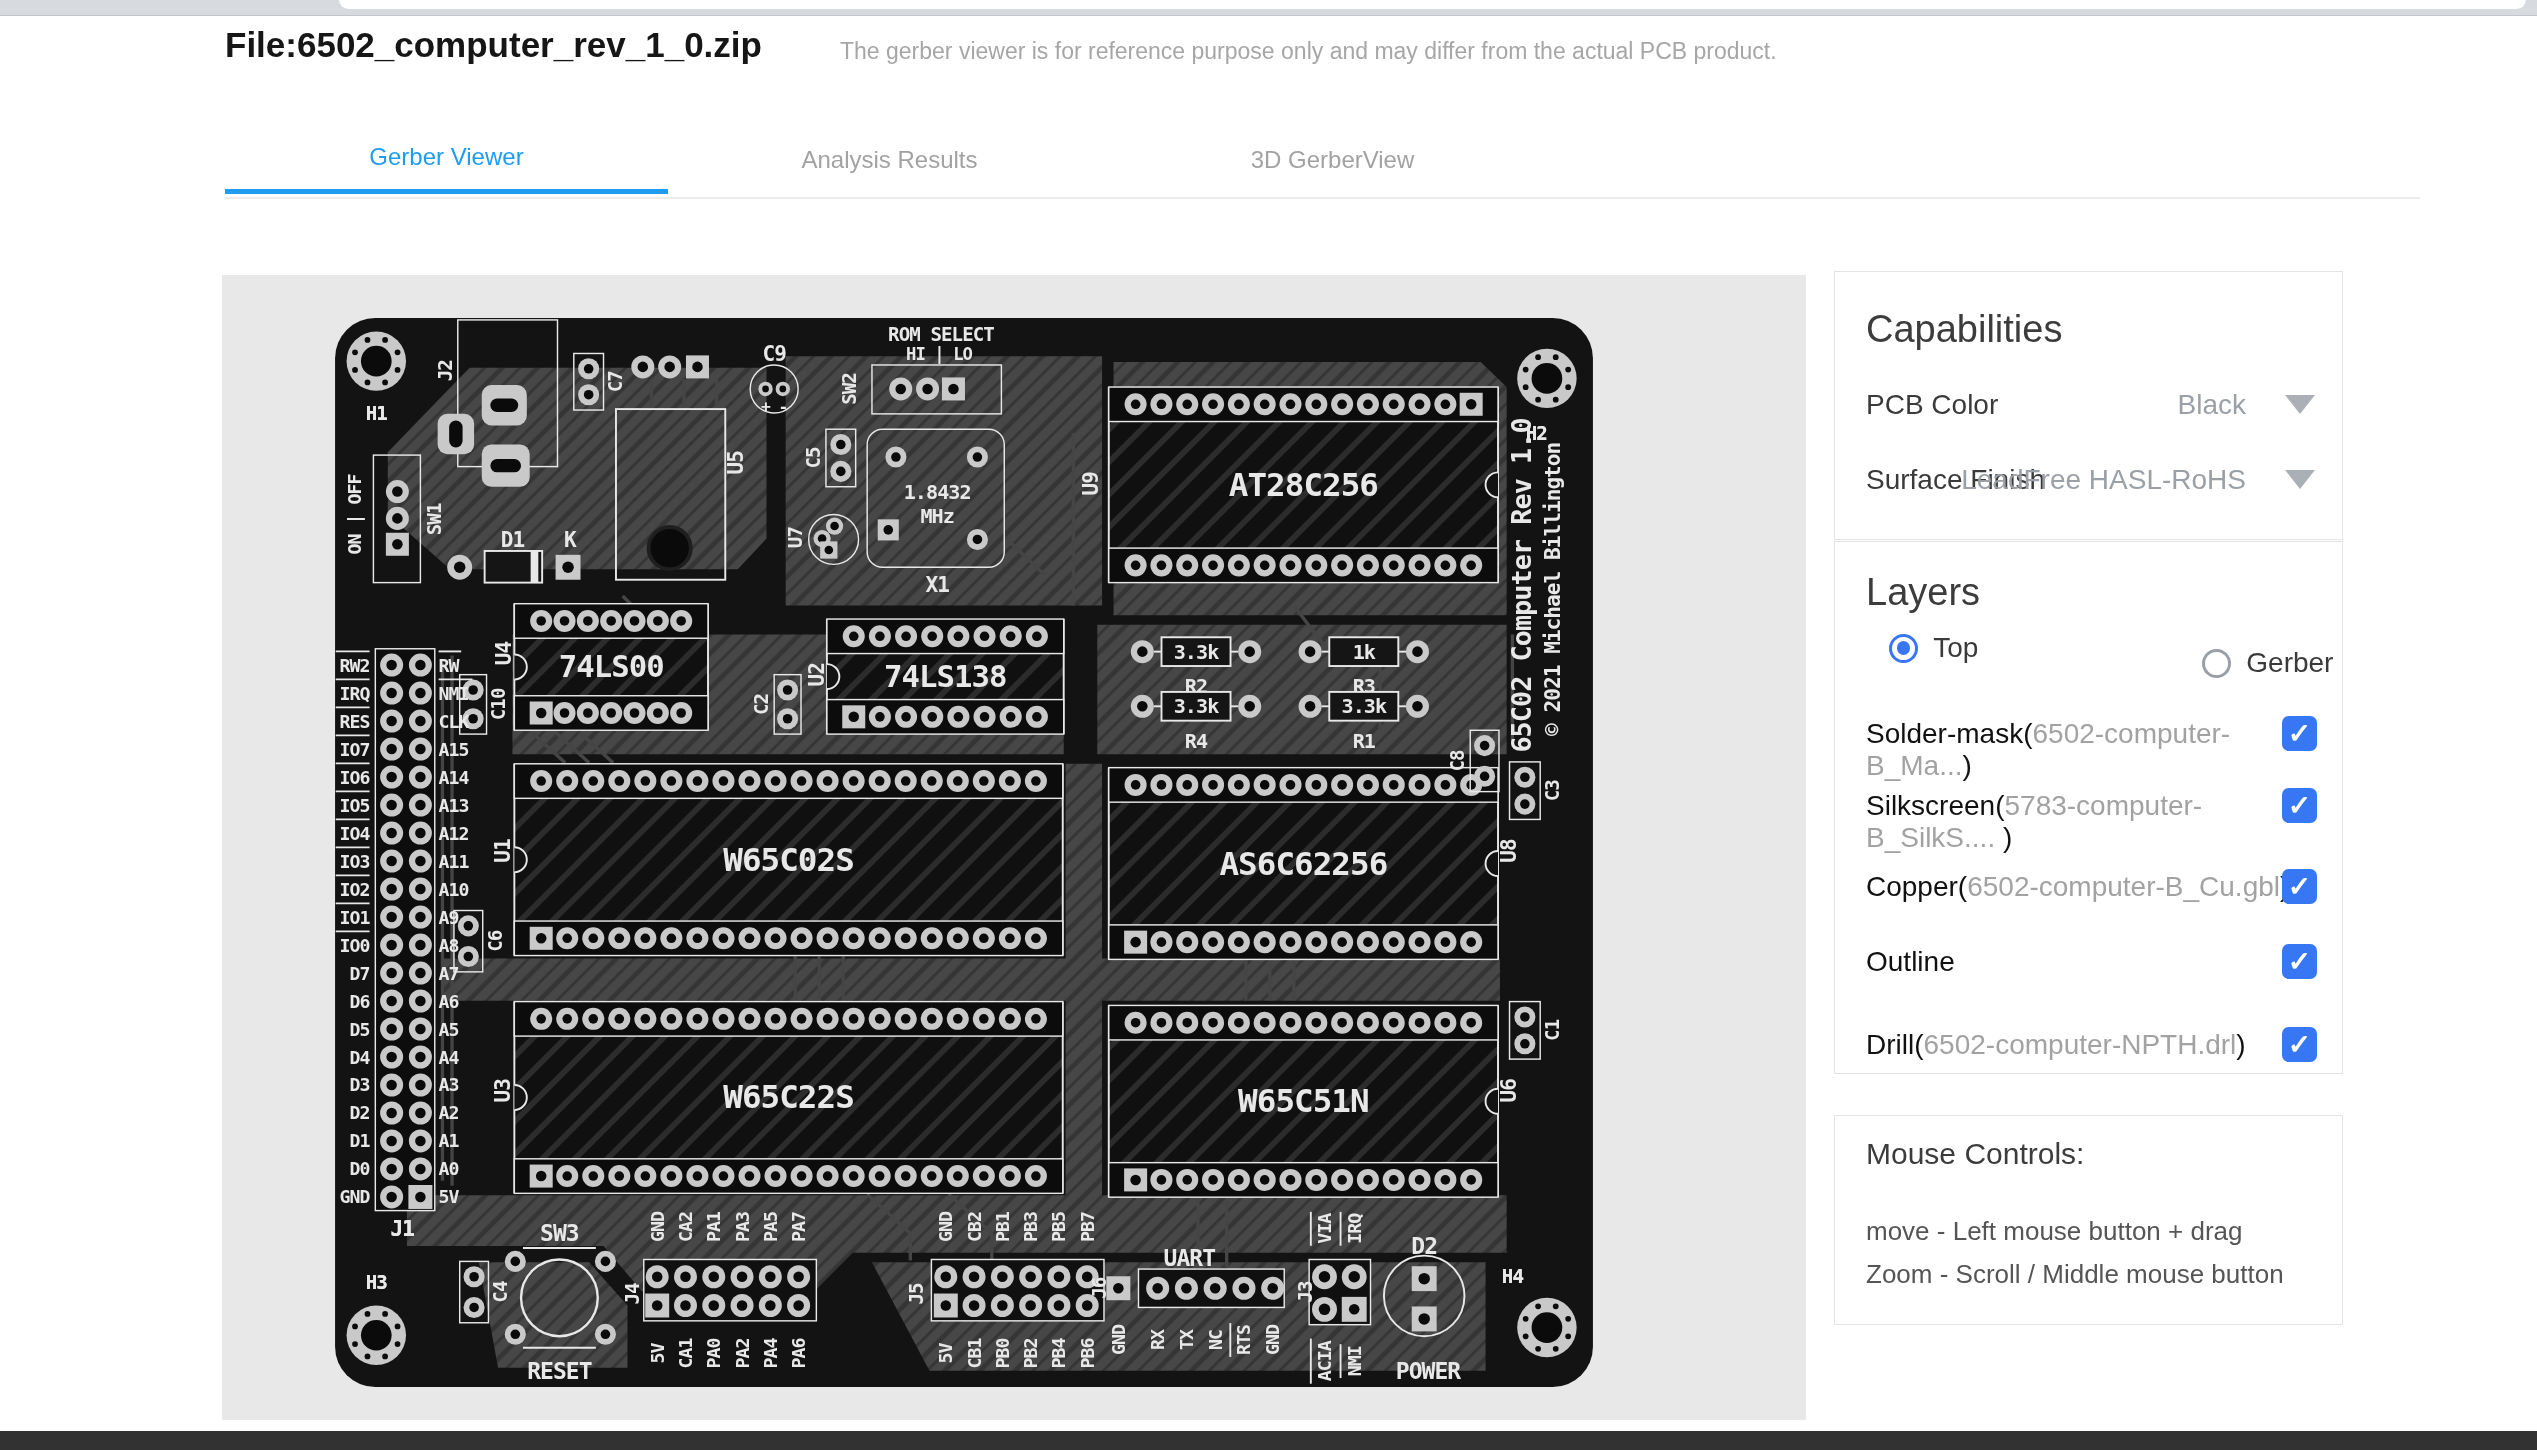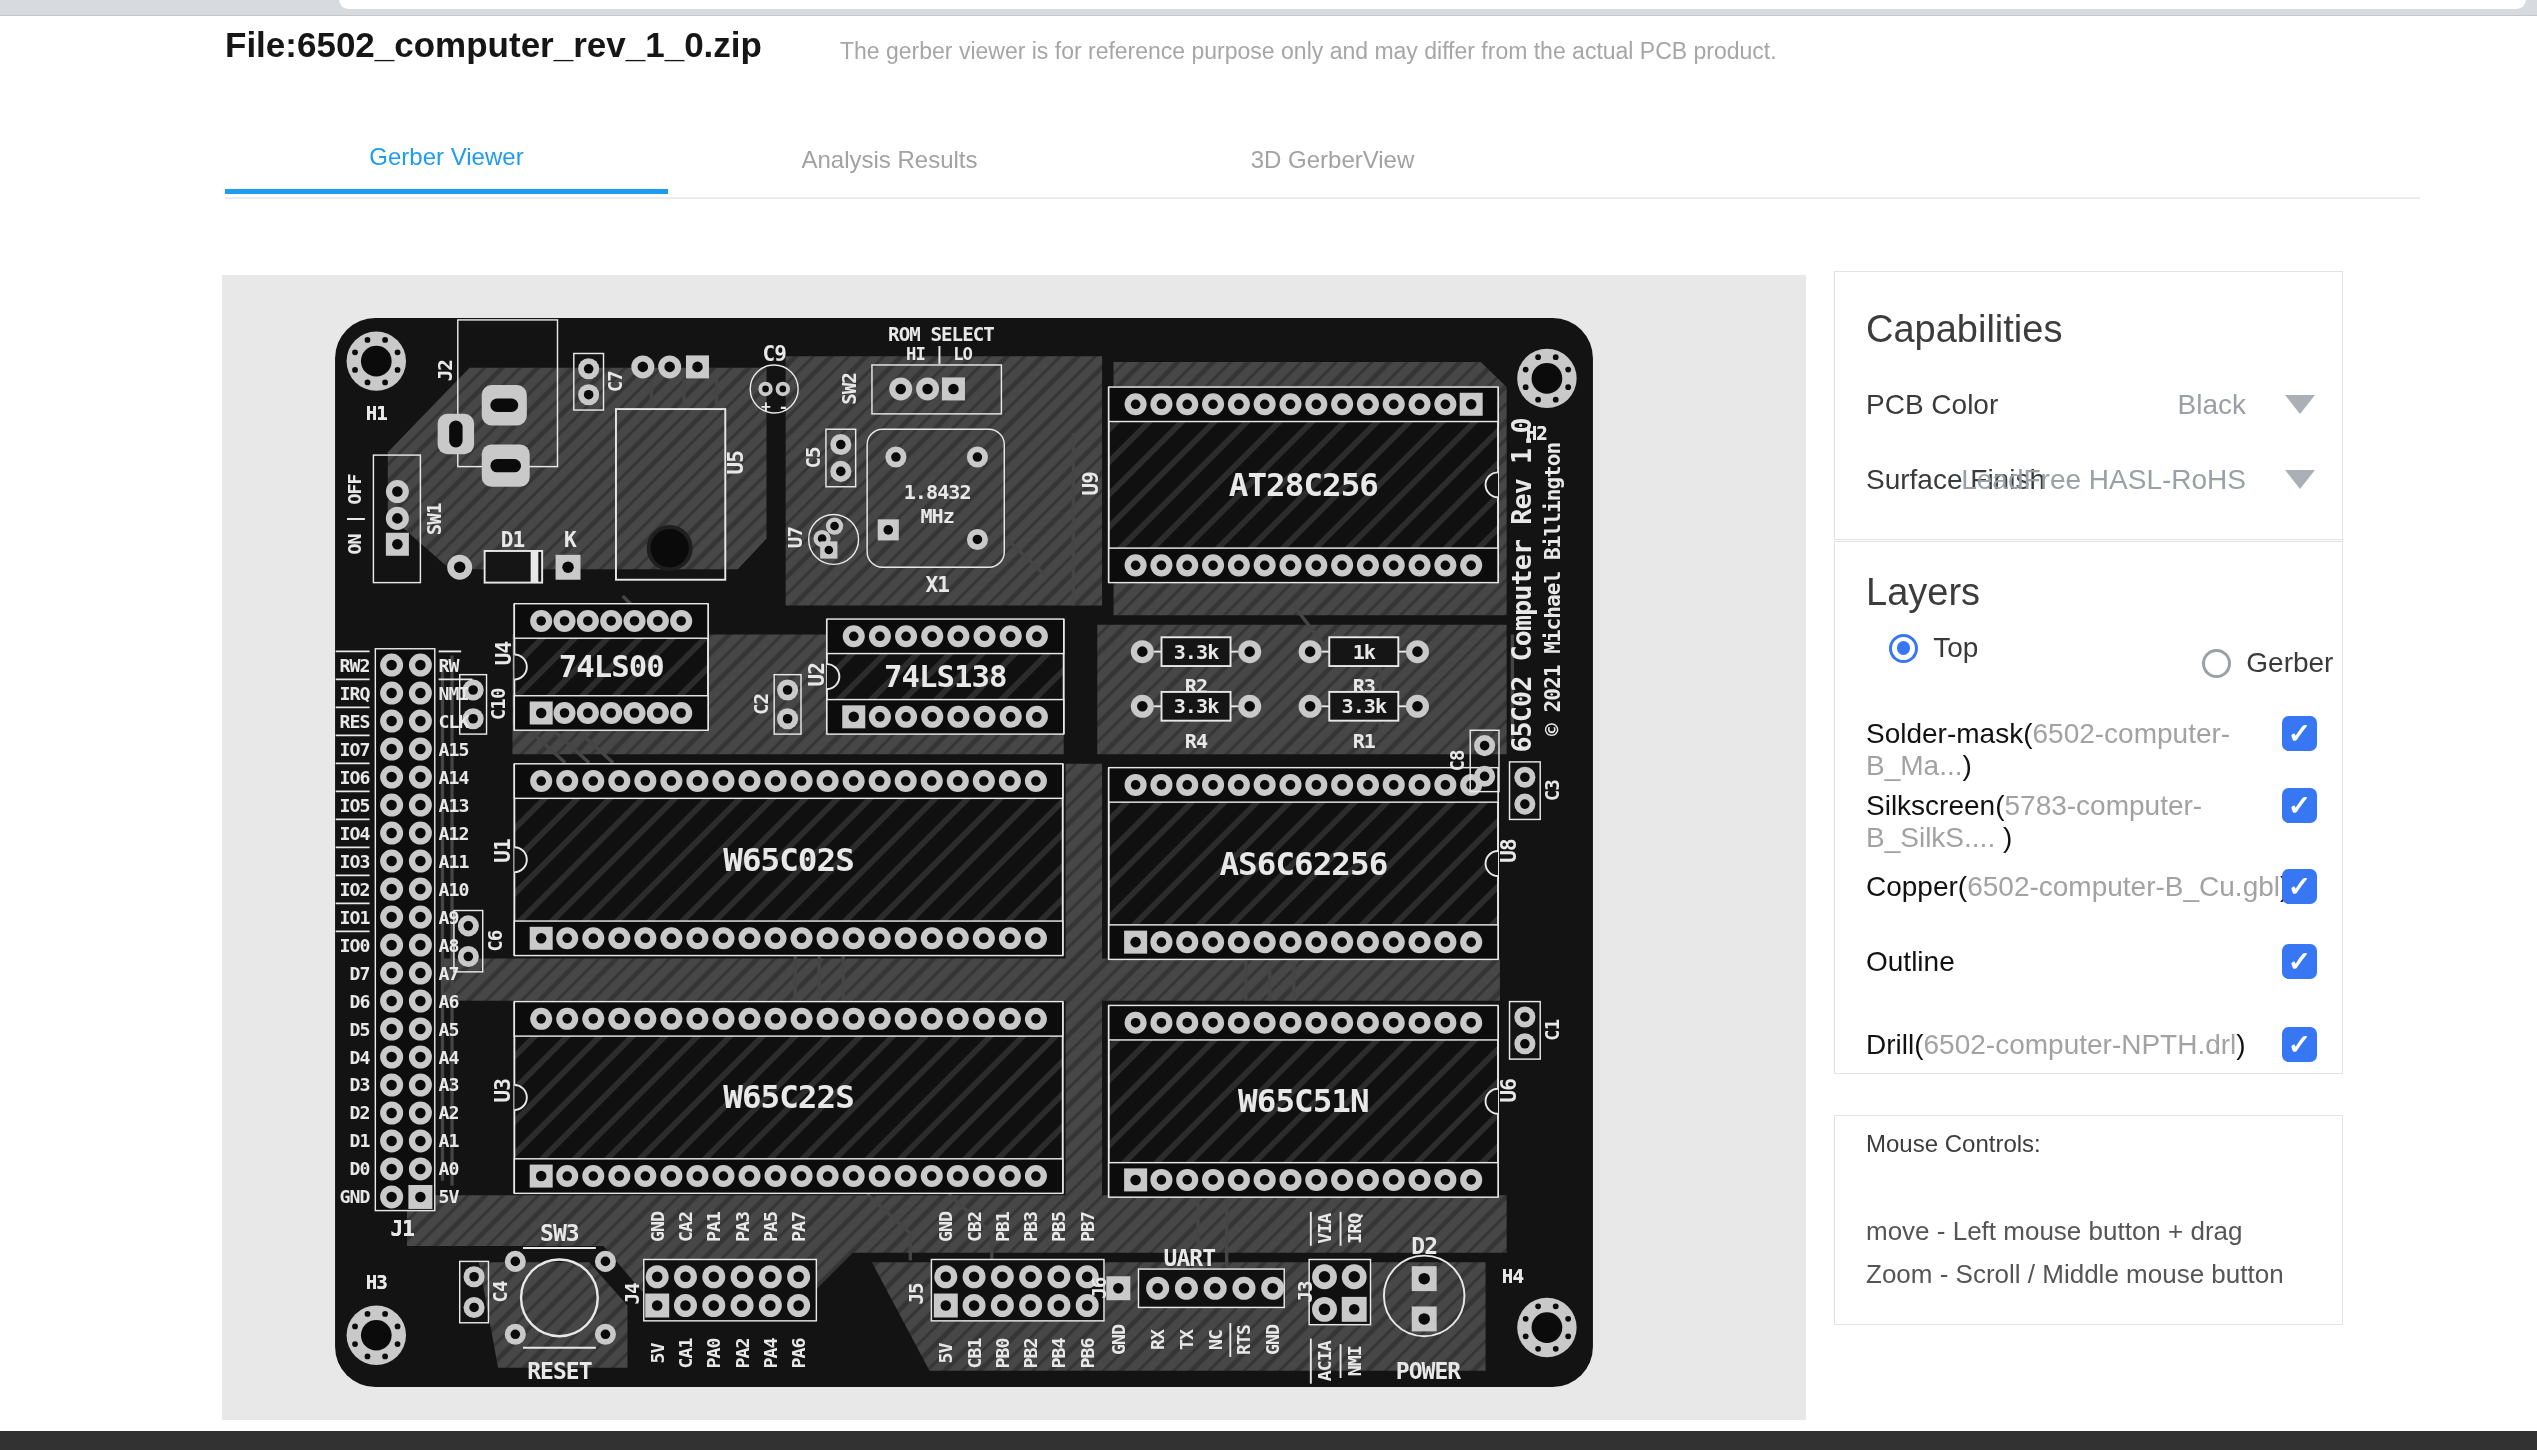--- a/index.html
+++ b/index.html
@@ -1162,19 +1162,19 @@
   </div>
   <div class="layer-row" style="top:485px;">
     <div class="layer-label"><span>Drill</span><span>(</span><span class="lfile">6502-computer-NPTH.drl</span><span>)</span></div>
     <div class="checkbox">
         <span class="check">✓</span>
       </div>
   </div>
 </div>
 
 <div class="panel" style="top:1115px;height:210px;">
-  <div class="panel-title" style="top:14px;font-size:24px;">Mouse Controls:</div>
+  <div class="panel-title" style="top:21px;font-size:30px;">Mouse Controls:</div>
   <div class="mouse-line" style="top:100px;">move - Left mouse button + drag</div>
   <div class="mouse-line" style="top:143px;">Zoom - Scroll / Middle mouse button</div>
 </div>
 
 <div class="bottom-bar"></div>
 
 
 </body></html>

